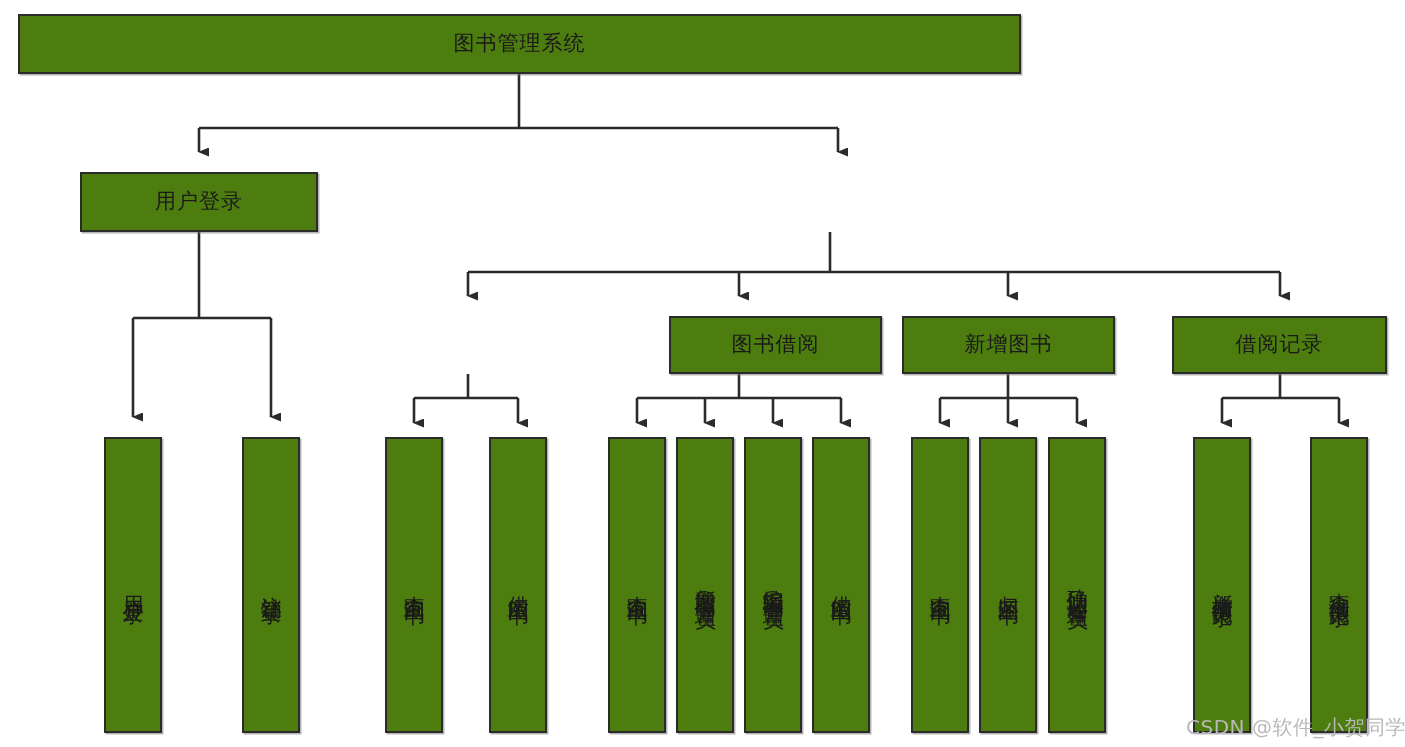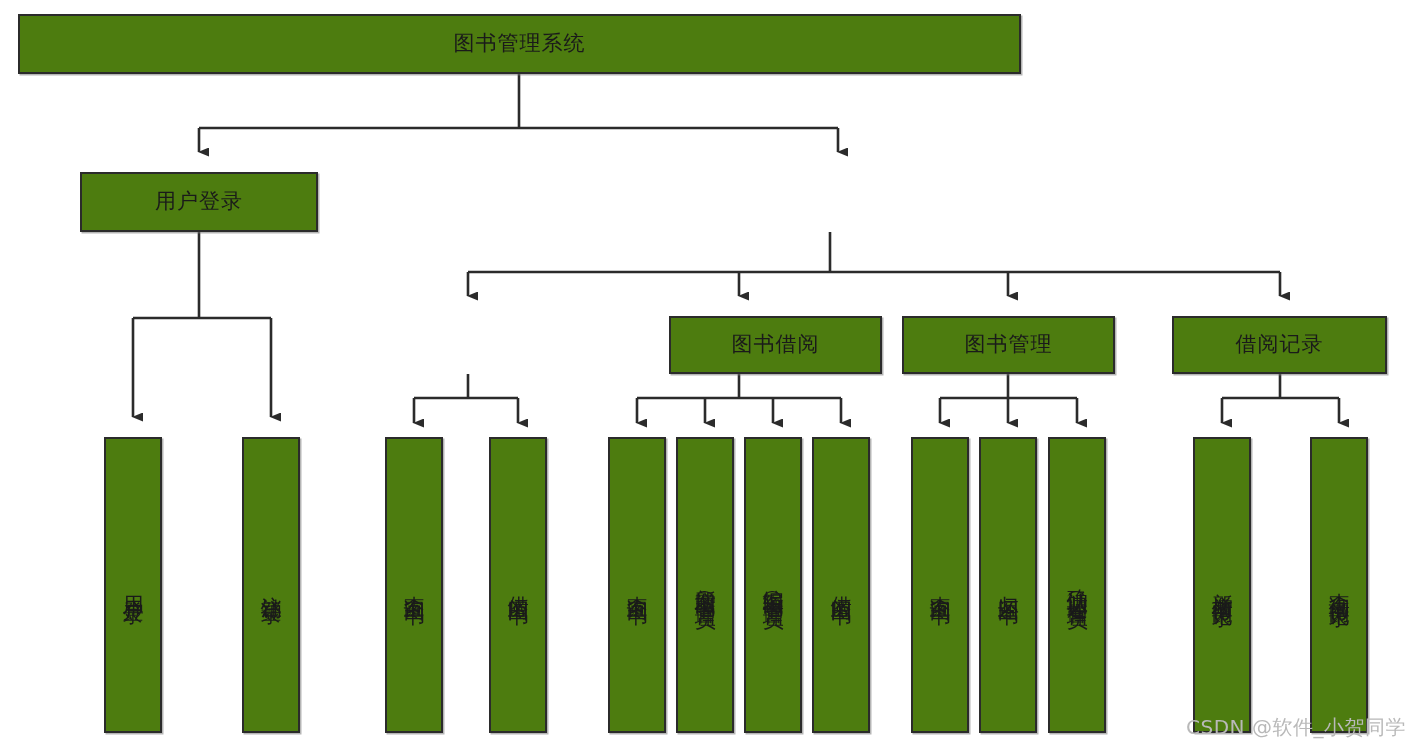--- a/index.html
+++ b/index.html
@@ -126,21 +126,21 @@
   </div>
 
   <div class="node node-h" style="left:80px; top:172px; width:238px; height:60px;">
     <span class="node-label">用户登录</span>
   </div>
 
   <div class="node node-h" style="left:633px; top:316px; width:213px; height:58px;margin-left:36px;">
     <span class="node-label">图书借阅</span>
   </div>
   <div class="node node-h" style="left:902px; top:316px; width:213px; height:58px;">
-    <span class="node-label">图书管理</span>
+    <span class="node-label">新增图书</span>
   </div>
   <div class="node node-h" style="left:1172px; top:316px; width:215px; height:58px;text-align:right;">
     <span class="node-label">借阅记录</span>
   </div>
 
   <div class="node node-v" style="left:104px; top:437px; width:58px; height:296px;">
     <span class="node-label">用户登录</span>
   </div>
   <div class="node node-v" style="left:242px; top:437px; width:58px; height:296px;">
     <span class="node-label">注销登录</span>

